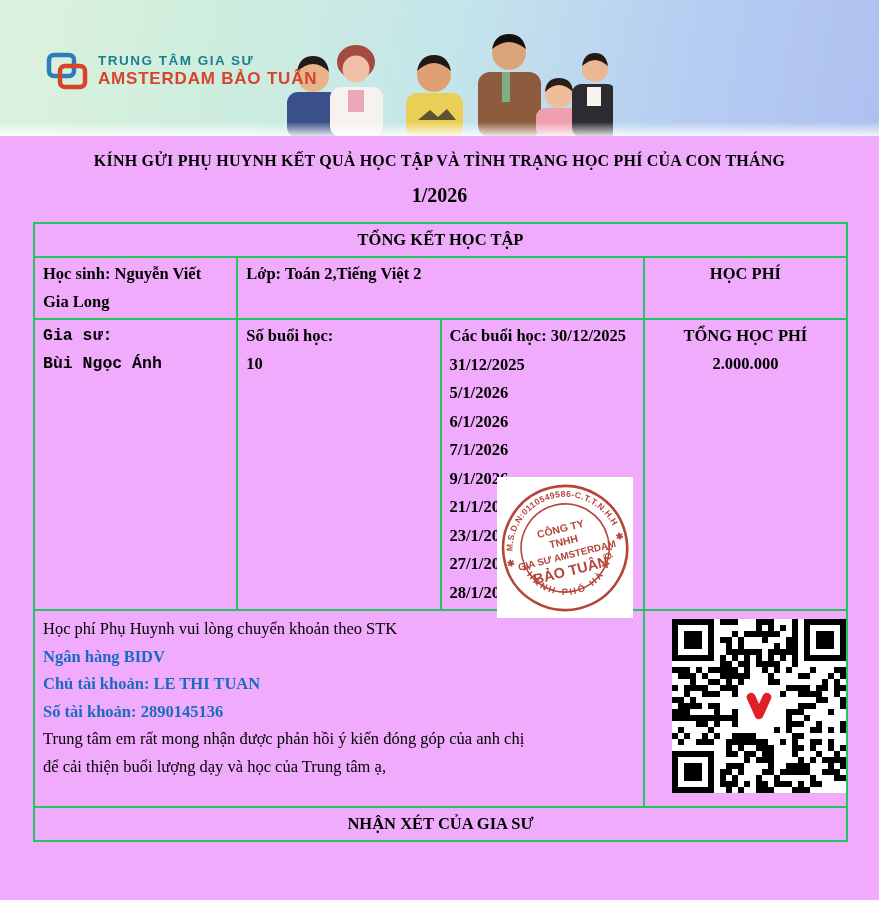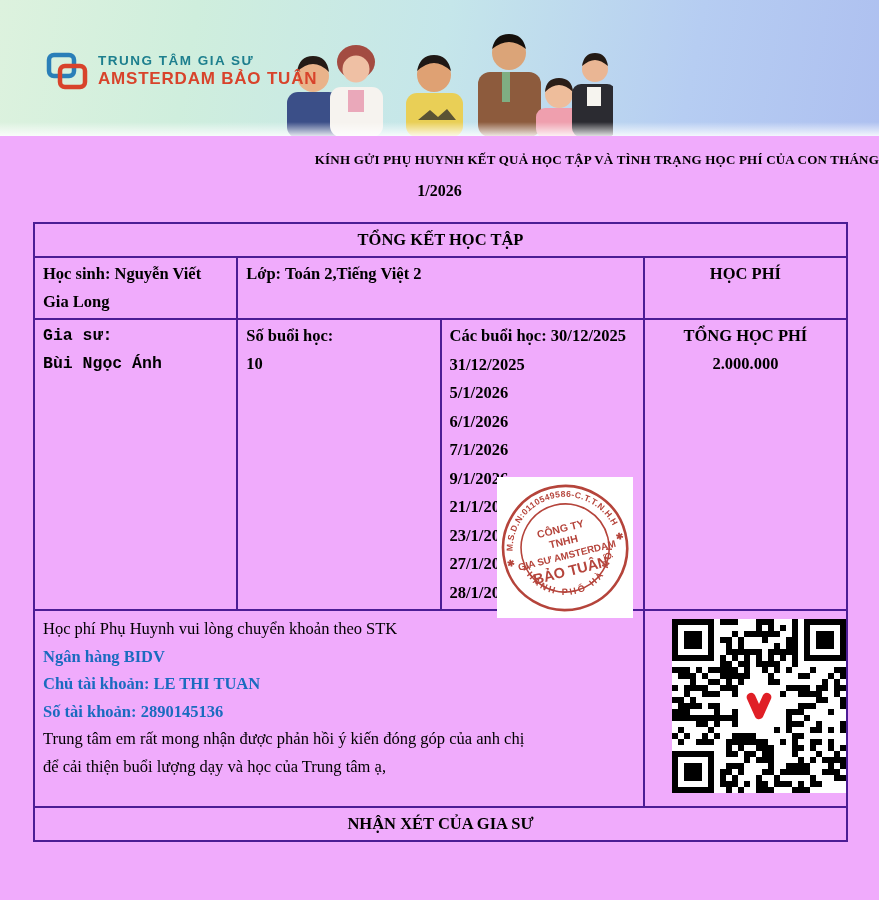--- a/index.html
+++ b/index.html
@@ -20,30 +20,30 @@
     background:linear-gradient(to top, rgba(255,255,255,.85), rgba(255,255,255,0));
   }
   .logo { position:absolute; left:46px; top:52px; display:flex; align-items:center; gap:10px; }
   .logo-text { font-family:"Liberation Sans", sans-serif; line-height:1.15; }
   .logo-line1 { color:#1d7f8e; font-size:13.5px; font-weight:600; letter-spacing:1.5px; }
   .logo-line2 { color:#d8432b; font-size:17px; font-weight:800; letter-spacing:.8px; }
   .people { position:absolute; left:268px; top:0; }
 
   
   .title-block { position:absolute; left:0; top:152px; width:879px; text-align:center; }
-  .title-line1 { font-size:13px; font-weight:bold; letter-spacing:.2px;text-align:right; }
-  .title-line2 { font-size:16px; font-weight:bold; margin-top:14px; }
+  .title-line1 { font-size:16px; font-weight:bold; letter-spacing:.2px; }
+  .title-line2 { font-size:20px; font-weight:bold; margin-top:14px; }
 
   
   table.report {
     position:absolute; left:33px; top:222px; width:815px;
     border-collapse:collapse; table-layout:fixed;
   }
   table.report td {
-    border:2px solid #4c1d95; vertical-align:top;
+    border:2px solid #22c55e; vertical-align:top;
     font-size:16.5px; font-weight:bold; padding:2px 8px; line-height:28px;
   }
   td.center { text-align:center; }
   td.c1 { width:244px; } td.c2 { width:120px; } td.c3 { width:224px; } td.c4 { width:227px; }
   .dates div { line-height:28.5px; }
   .bank-cell { font-weight:normal !important; line-height:27.5px !important; padding-top:4px !important; }
   .bank-cell .blue { color:#1a6bbf; font-weight:bold; }
   .qr-cell { padding:8px 0 0 27px !important; }
 
   

